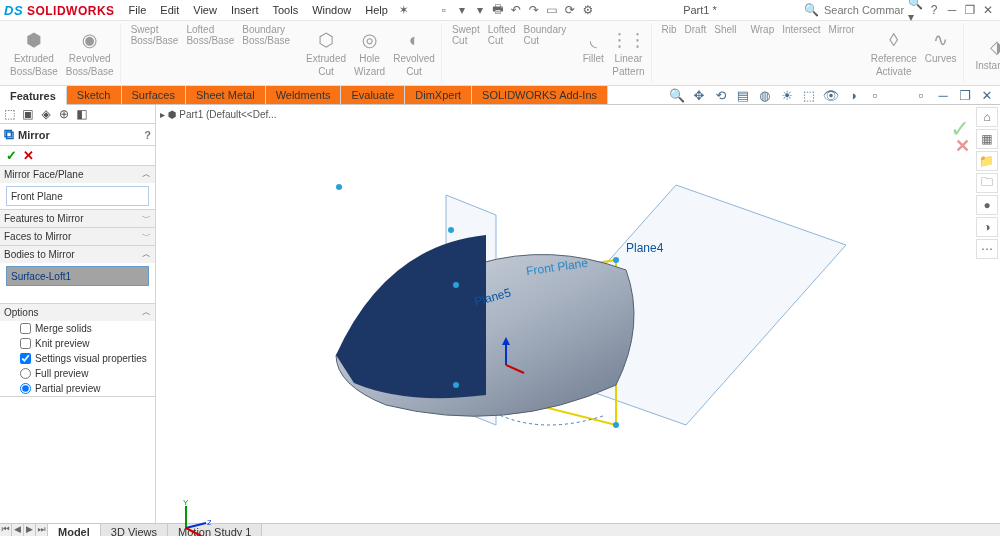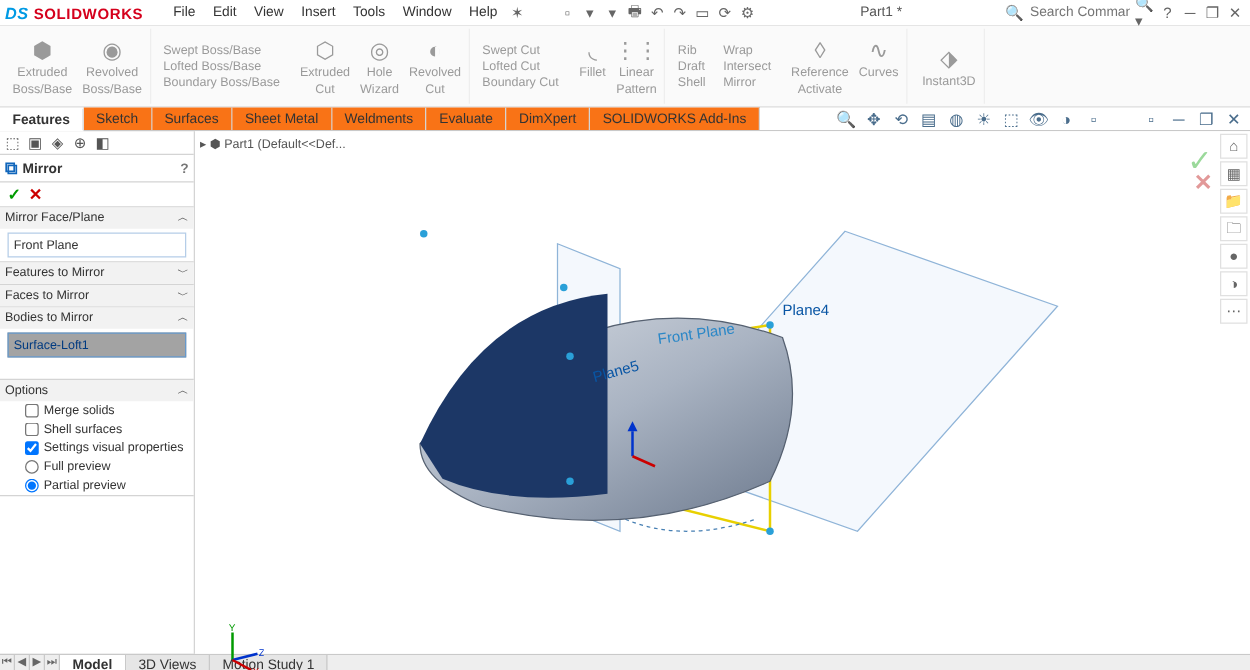--- a/index.html
+++ b/index.html
@@ -1,29 +1,29 @@
 <!DOCTYPE html>
 <html><head>
 <meta charset="utf-8">
 <style>
  html,body{margin:0;padding:0;width:1000px;height:536px;font-family:"Segoe UI",Tahoma,sans-serif;font-size:11px;background:#fff;color:#333;overflow:hidden}
  .menubar{height:20px;display:flex;align-items:center;gap:2px;padding:0 4px;border-bottom:1px solid #e5e5e5}
- .logo{font-weight:bold;color:#d5001c;letter-spacing:.5px;margin-right:16px;font-size:12px}
+ .logo{font-weight:bold;color:#d5001c;letter-spacing:.5px;margin-right:6px;font-size:12px}
  .logo .ds{font-style:italic;color:#009ae4;font-weight:bold;font-size:13px}
  .menu-item{padding:2px 6px;cursor:default}
  .tb-spacer{flex:1}
  .doc-title{color:#555;padding:0 10px}
  .sc-ico{width:16px;height:16px;display:inline-flex;align-items:center;justify-content:center;color:#666;font-size:12px}
  .search-box{width:80px;border:none;font-size:11px;color:#999;outline:none}
  .ribbon{height:60px;border-bottom:1px solid #ddd;display:flex;align-items:stretch;gap:6px;padding:2px 4px;background:#fafafa}
  .rb-grp{display:flex;flex-direction:column;align-items:center;justify-content:center;padding:0 6px;border-right:1px solid #eee;gap:2px}
  .rb-big{display:flex;flex-direction:column;align-items:center;font-size:10px;color:#9a9a9a;gap:2px}
  .rb-big .gly{width:22px;height:22px;display:flex;align-items:center;justify-content:center;font-size:18px}
  .rb-sm{font-size:10px;color:#9a9a9a;text-align:left;padding:1px 4px}
- .rb-col{display:flex;flex-direction:column;justify-content:center}
+ .rb-col{display:flex;flex-direction:row;}
  .tabbar{height:18px;display:flex;align-items:stretch;border-bottom:1px solid #c9c9c9;font-size:11px}
  .tab{padding:2px 10px;border-right:1px solid #d4d4d4;background:#f97316;display:flex;align-items:center}
  .tab.active{background:#fff;font-weight:bold;border-bottom:1px solid #fff;position:relative;top:1px}
  .main{display:flex;height:418px;position:relative}
  .left-panel{width:155px;border-right:1px solid #d4d4d4;display:flex;flex-direction:column}
  .lp-icons{height:18px;border-bottom:1px solid #d4d4d4;display:flex;align-items:center;gap:2px;padding:0 2px}
  .lp-icons span{width:16px;height:16px;display:flex;align-items:center;justify-content:center;color:#555;font-size:12px}
  .pm-head{display:flex;align-items:center;gap:4px;padding:2px 4px;border-bottom:1px solid #d4d4d4;font-weight:bold}
  .pm-head .ico{color:#1166bb;font-size:14px}
  .pm-okcancel{display:flex;gap:6px;padding:2px 6px;border-bottom:1px solid #d4d4d4}
@@ -258,21 +258,21 @@
       <div class="pm-sec-t">
           <span>Options</span>
           <span class="chev">︿</span>
         </div>
       <label class="pm-opt">
           <input type="checkbox" style="">
           <span>Merge solids</span>
         </label>
       <label class="pm-opt">
           <input type="checkbox" style="">
-          <span>Shell surfaces</span>
+          <span>Knit preview</span>
         </label>
       <label class="pm-opt">
           <input type="checkbox" checked="" style="">
           <span>Settings visual properties</span>
         </label>
       <label class="pm-opt">
           <input type="radio" name="pv" style="">
           <span>Full preview</span>
         </label>
       <label class="pm-opt">

